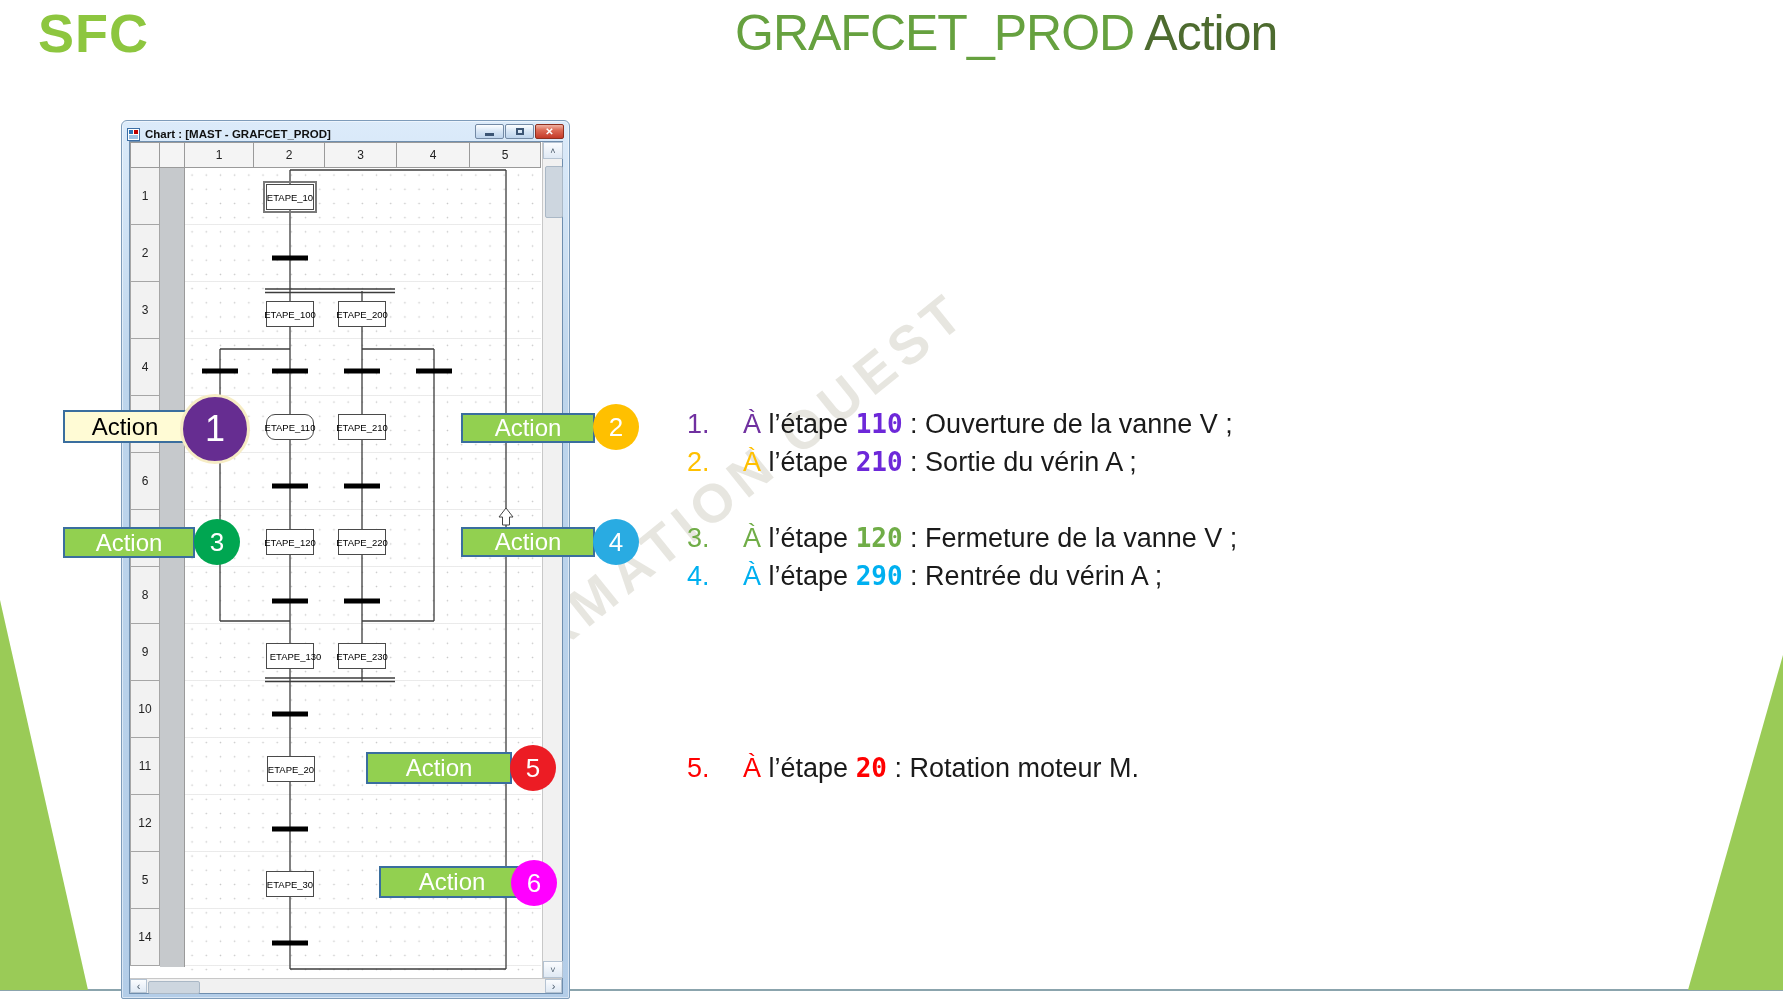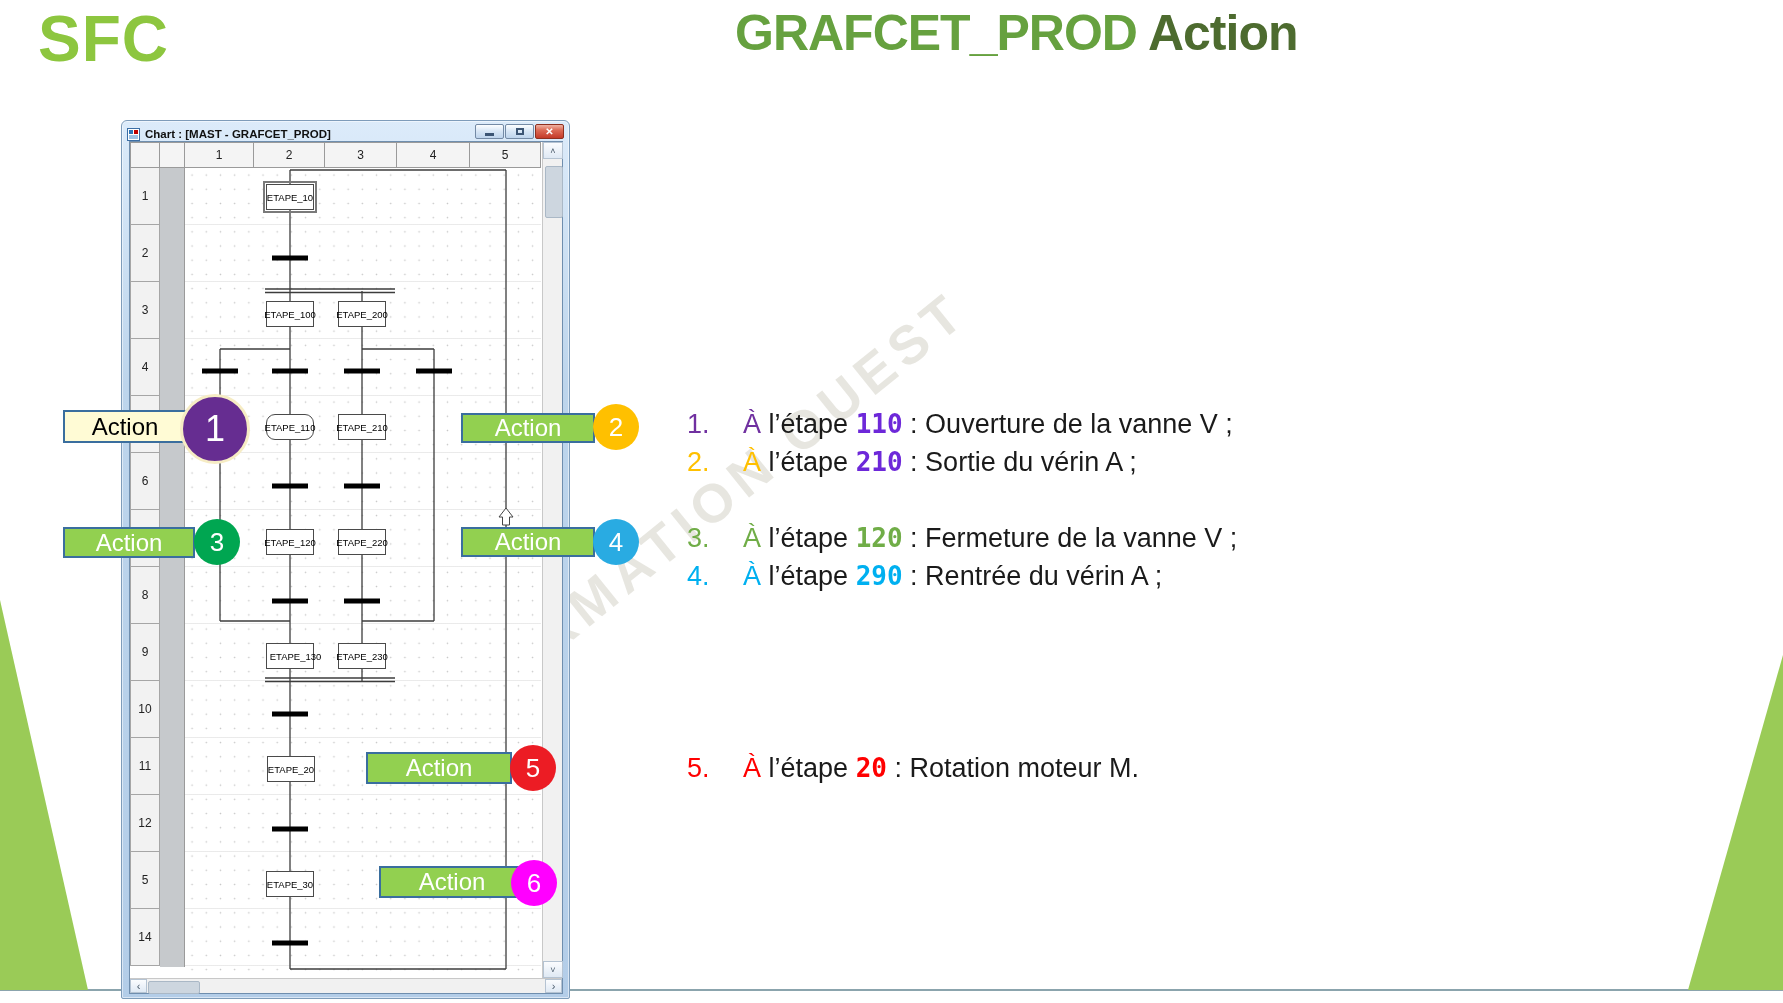--- a/index.html
+++ b/index.html
@@ -1,22 +1,22 @@
 <!DOCTYPE html>
 <html><head>
 <meta charset="utf-8">
 <style>
   html,body{margin:0;padding:0;}
   body{width:1783px;height:1003px;position:relative;background:#ffffff;
        font-family:"Liberation Sans",sans-serif;overflow:hidden;}
 
   
-  .sfc-logo{position:absolute;left:38px;top:2px;font-size:64px;font-weight:600;
+  .sfc-logo{position:absolute;left:38px;top:2px;font-size:54px;font-weight:600;
             letter-spacing:1px;color:#8DC63F;z-index:3;}
-  .main-title{position:absolute;left:735px;top:4px;font-size:50px;font-weight:bold;
+  .main-title{position:absolute;left:735px;top:4px;font-size:50px;font-weight:normal;
               letter-spacing:-1px;white-space:nowrap;z-index:3;}
   .title-main{color:#66A13F;}
   .title-suffix{color:#4D6B2F;}
   .watermark{position:absolute;left:470px;top:668px;font-size:54px;font-weight:600;
              letter-spacing:7px;color:rgba(198,196,182,0.42);white-space:nowrap;
              transform:rotate(-39deg);transform-origin:left center;z-index:1;}
   .tri{position:absolute;z-index:6;background:#9ACB57;}
   .tri-left{left:0;top:600px;width:88px;height:390px;
             clip-path:polygon(0 0,0 100%,100% 100%);}
   .tri-right{left:1688px;top:655px;width:95px;height:335px;

